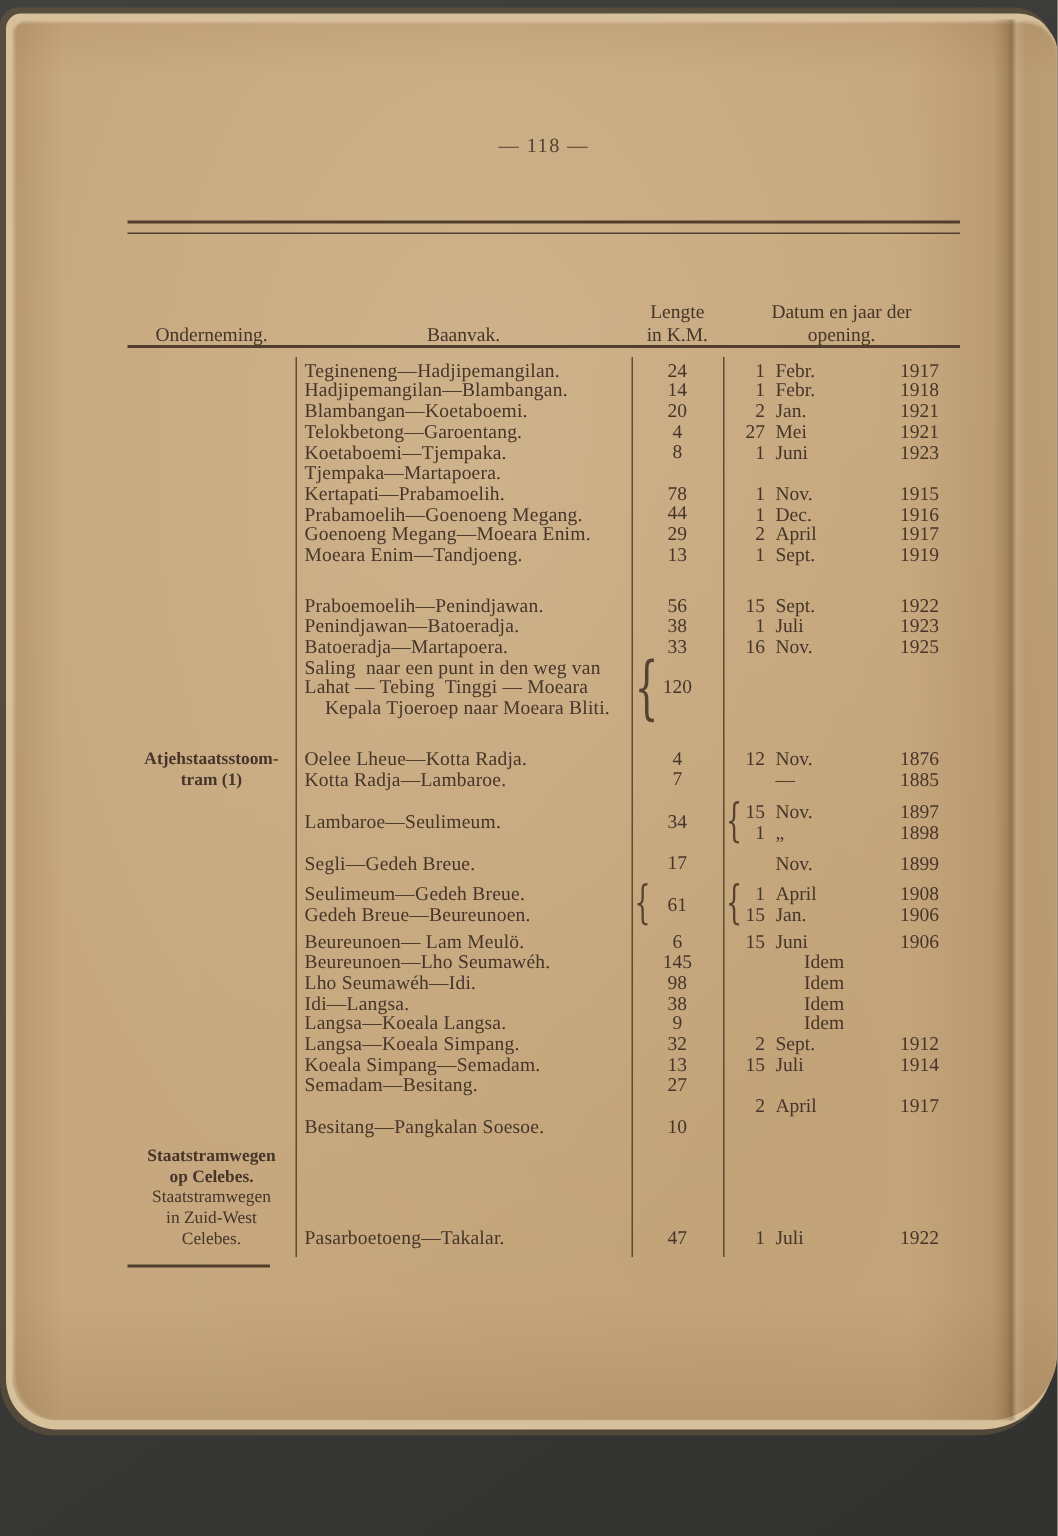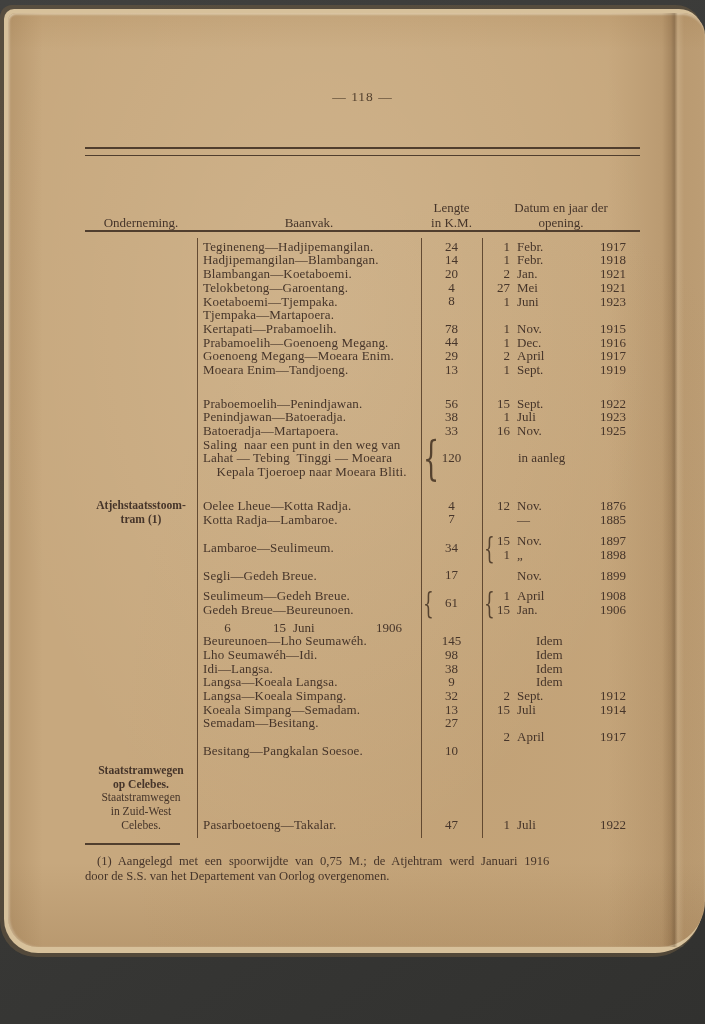--- a/index.html
+++ b/index.html
@@ -272,25 +272,20 @@
               </div>
             </div>
             <div class="trow" style="height: 41.1px;">
               <div class="cO"></div>
               <div class="cB">
                 <div class="bline">Saling  naar een punt in den weg van</div>
                 <div class="bline">Lahat — Tebing  Tinggi — Moeara</div>
                 <div class="bline">    Kepala Tjoeroep naar Moeara Bliti.</div>
               </div>
               <div class="cL">120</div>
-              <div class="cD">
-                <div class="dline">
-                  <div class="draw" style="margin-left: 36px;">in aanleg</div>
-                </div>
-              </div>
               <div class="brace" style="left: 338px;">
                 <span style="font-size: 46.032px; line-height: 41.1px;">{</span>
               </div>
             </div>
           </div>
           <div class="tblock" style="margin-top: 20px;">
             <div class="trow" style="height: 13.7px;">
               <div class="cO bold">Atjehstaatsstoom-</div>
               <div class="cB">
                 <div class="bline">Oelee Lheue—Kotta Radja.</div>
@@ -375,20 +370,23 @@
               </div>
               <div class="brace" style="left: 338px;">
                 <span style="font-size: 30.688px; line-height: 27.4px;">{</span>
               </div>
               <div class="brace" style="left: 399px;">
                 <span style="font-size: 30.688px; line-height: 27.4px;">{</span>
               </div>
             </div>
             <div class="trow" style="height: 13.7px; margin-top: 4px;">
               <div class="cO"></div>
+              <div class="cB">
+                <div class="bline">Beureunoen— Lam Meulö.</div>
+              </div>
               <div class="cL">6</div>
               <div class="cD">
                 <div class="dline">
                   <div class="dd">15</div>
                   <div class="dm">Juni</div>
                   <div class="dy">1906</div>
                 </div>
               </div>
             </div>
             <div class="trow" style="height: 13.7px;">
@@ -533,19 +531,15 @@
                   <div class="dm">Juli</div>
                   <div class="dy">1922</div>
                 </div>
               </div>
             </div>
           </div>
         </div>
     </div>
 
     <div class="fnrule"></div>
-    <div class="fn">
-      <div class="l1">(1) Aangelegd met een spoorwijdte van 0,75 M.; de Atjehtram werd Januari 1916</div>
-      <div class="l2">door de S.S. van het Departement van Oorlog overgenomen.</div>
-    </div>
 
   </div>
 </div>
 
 </body></html>

